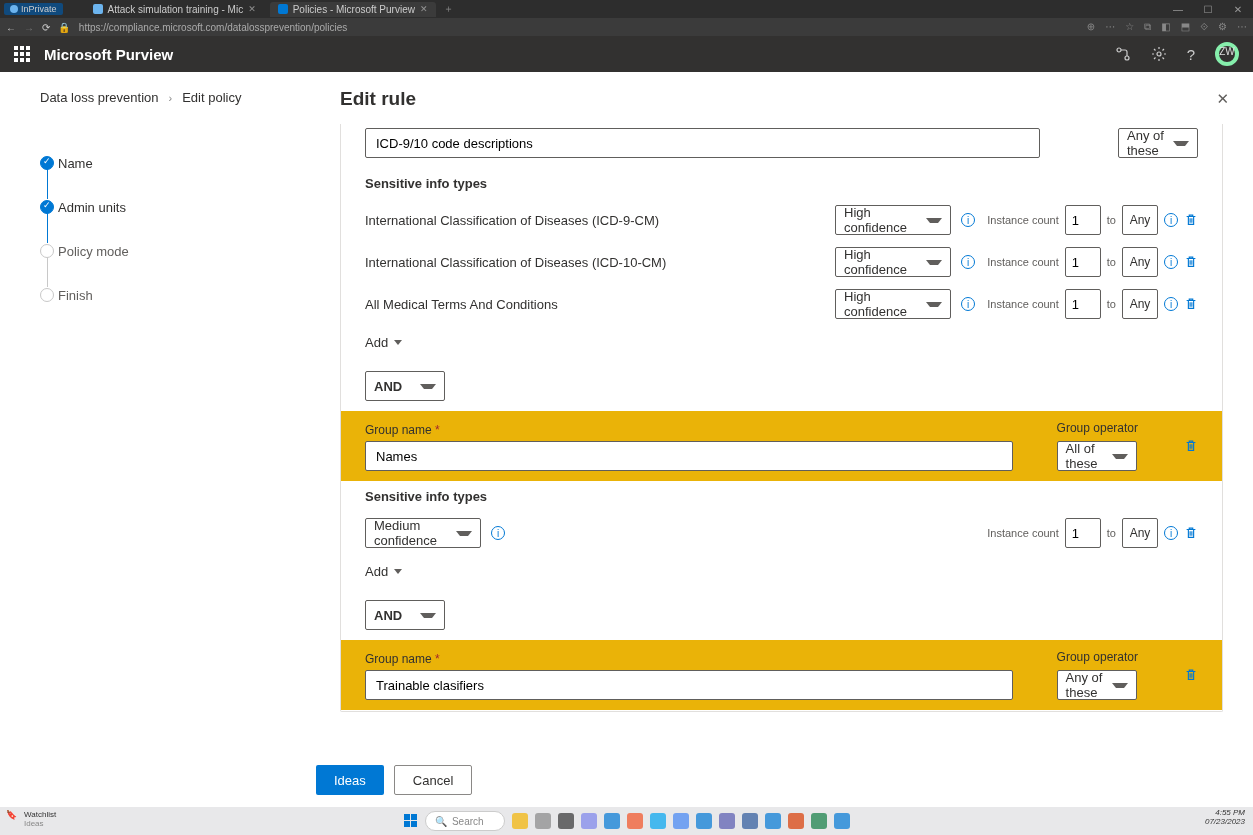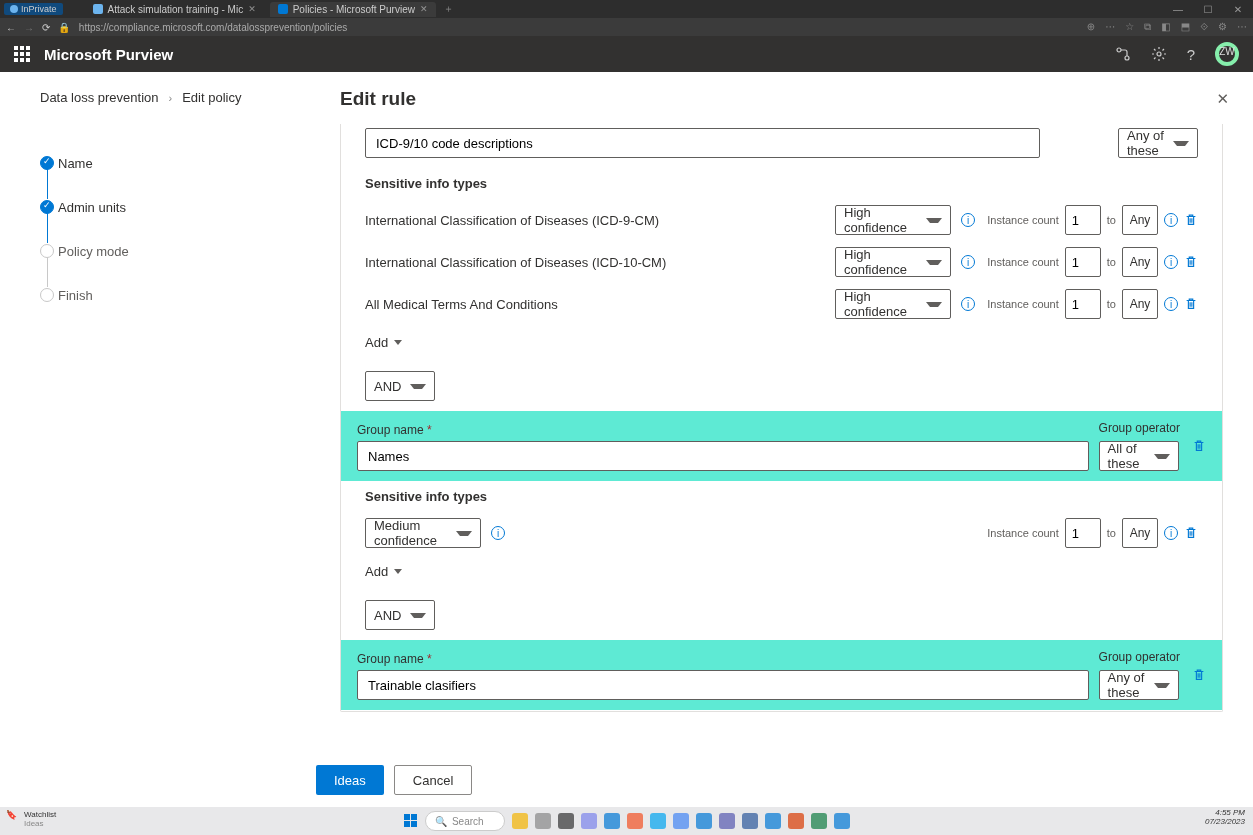--- a/index.html
+++ b/index.html
@@ -68,23 +68,23 @@
   .inst-input { width:36px; height:30px; border:1px solid #605e5c; border-radius:2px; text-align:left; padding:0 6px; font-size:13px;}
   .inst-any { width:36px; height:30px; border:1px solid #605e5c; border-radius:2px; display:inline-flex; align-items:center; justify-content:center; font-size:12px;}
   .trash { width:14px; height:14px; cursor:pointer; color:#0078d4;}
   .trash svg { width:14px; height:14px; }
   
   .add-row { padding:8px 24px 10px; }
   .add-link { font-size:13px; color:#323130; cursor:pointer; display:inline-flex; align-items:center; gap:6px;}
   .add-link .chev { width:8px; height:5px; border-left:4px solid transparent; border-right:4px solid transparent; border-top:5px solid #605e5c;}
   
   .joiner-row { padding:10px 24px;}
-  .joiner-dd { width:70px; font-weight:400;}
-  
-  .group-header-row { background:#5eead4; padding:10px 16px; display:flex; align-items:flex-end; gap:10px;}
+  .joiner-dd { width:80px; font-weight:700;}
+  
+  .group-header-row { background:#eab308; padding:10px 24px; display:flex; align-items:flex-end; gap:44px;}
   .group-header-row .gn { flex:1;}
   .group-header-row label { font-size:12px; color:#323130; display:block; margin-bottom:4px;}
   .req { color:#a4262c;}
   .op-dd { width:80px;}
   .grp-trash { align-self:center; margin-left:2px;}
   
   .footer { position:absolute; left:0; right:0; bottom:0; padding:12px 0 12px 0; display:flex; gap:10px; background:white;}
   .btn { height:30px; padding:0 18px; border-radius:2px; font-size:13px; cursor:pointer; display:inline-flex; align-items:center;}
   .btn-primary { background:#0078d4; color:white; border:none;}
   .btn-default { background:white; border:1px solid #8a8886; color:#323130;}

